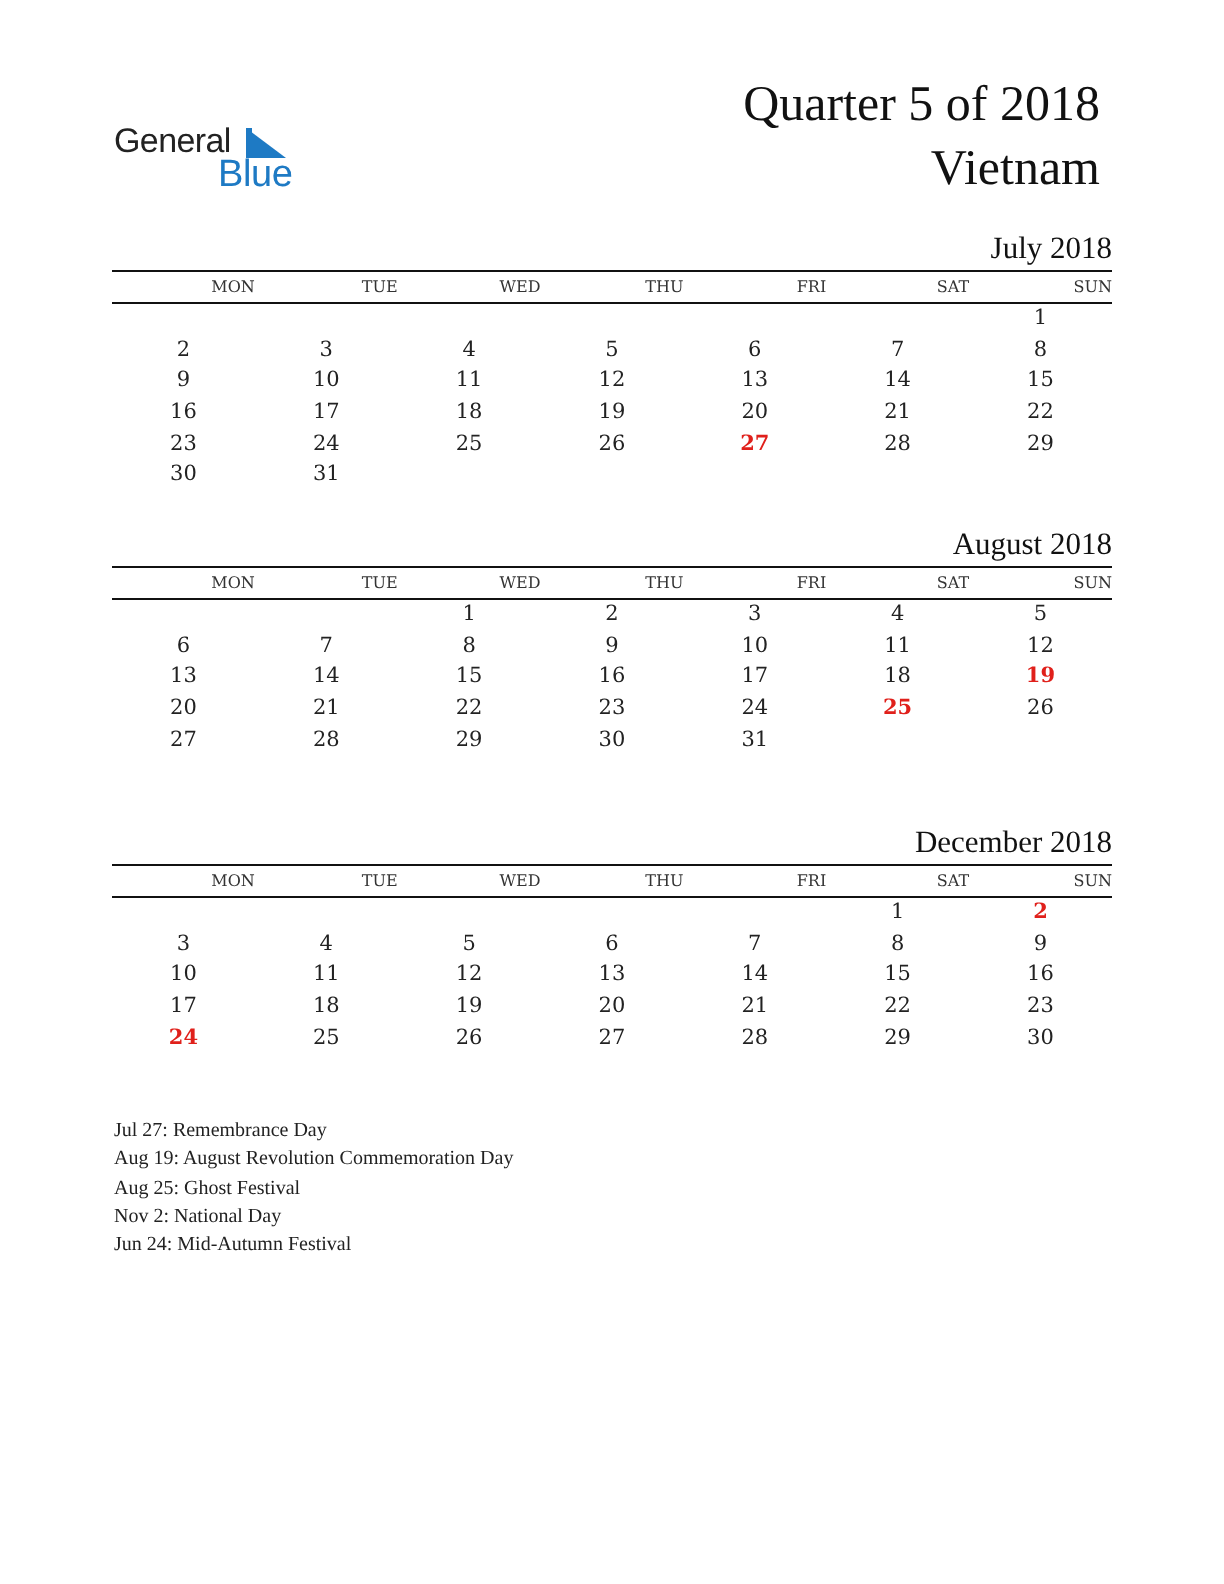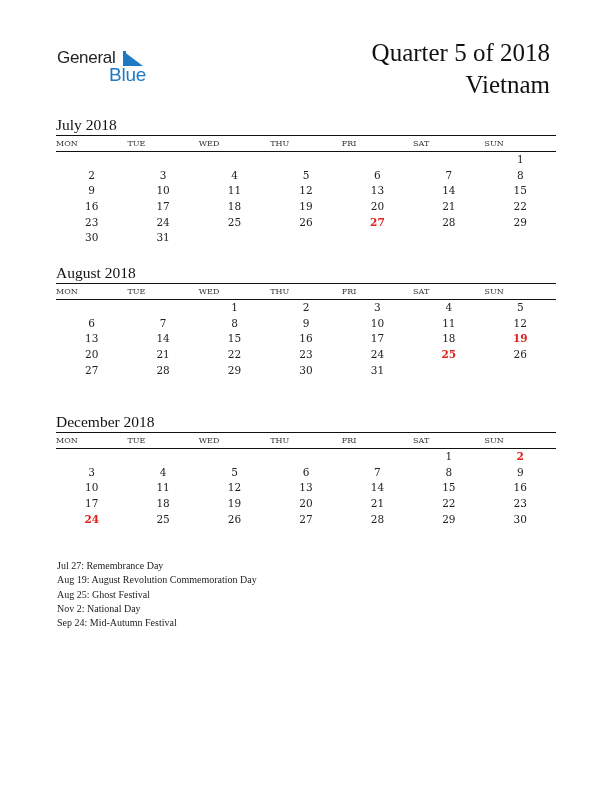--- a/index.html
+++ b/index.html
@@ -1,36 +1,36 @@
 <!DOCTYPE html>
 <html><head>
 <meta charset="utf-8">
 <style>
   html, body { margin: 0; padding: 0; background: #ffffff; }
   body { width: 612px; height: 792px; position: relative; overflow: hidden;
          font-family: "DejaVu Serif", "Liberation Serif", serif; color: #222; }
 
-  .logo { position: absolute; left: 57px; top: 48px; width: 100px; height: 40px; }
+  .logo { position: absolute; left: 57px; top: 61px; width: 100px; height: 40px; }
   .logo-general { position: absolute; left: 0; top: 0; font-family: "Liberation Sans", sans-serif;
                   font-size: 17px; color: #222; letter-spacing: -0.3px; }
   .logo-blue { position: absolute; left: 52px; top: 16px; font-family: "Liberation Sans", sans-serif;
                font-size: 19px; color: #1e7ac4; letter-spacing: -0.2px; }
   .logo-tri { position: absolute; left: 66px; top: 3px; width: 0; height: 0;
               border-left: 20px solid #1e7ac4; border-top: 15px solid transparent; }
   .logo-tri-bar { position: absolute; left: 66px; top: 3px; width: 3px; height: 15px; background: #1e7ac4; }
 
   .title { position: absolute; right: 62px; top: 37px; text-align: right;
            font-family: "Liberation Serif", serif; font-size: 25px; line-height: 32px; color: #111; }
 
   .month { position: absolute; left: 56px; width: 500px; }
-  .month-title { text-align: left; font-family: "Liberation Serif", serif; font-size: 15.5px; color: #111;
+  .month-title { text-align: right; font-family: "Liberation Serif", serif; font-size: 15.5px; color: #111;
                  height: 20px; line-height: 20px; }
   .month-grid { border-top: 1.3px solid #111; }
   .dow-row { display: flex; height: 15px; border-bottom: 1.3px solid #111; }
-  .dow { flex: 1; text-align: left; font-size: 8px; line-height: 15px; color: #333; }
+  .dow { flex: 1; text-align: right; font-size: 8px; line-height: 15px; color: #333; }
   .week { display: flex; height: 15.7px; }
   .day { flex: 1; text-align: center; font-size: 10.5px; line-height: 15.7px; color: #222; }
   .day.holiday { color: #e0201b; font-weight: bold; }
 
   .notes { position: absolute; left: 57px; top: 559px; font-family: "Liberation Serif", serif;
            font-size: 10px; line-height: 14.3px; color: #222; }
 </style>
 </head>
 <body>
 
@@ -231,14 +231,14 @@
         <div class="day">30</div>
       </div>
     </div>
   </div>
 
 <div class="notes" id="notes">
     <div>Jul 27: Remembrance Day</div>
     <div>Aug 19: August Revolution Commemoration Day</div>
     <div>Aug 25: Ghost Festival</div>
     <div>Nov 2: National Day</div>
-    <div>Sep 24: Mid-Autumn Festival</div>
+    <div>Jun 24: Mid-Autumn Festival</div>
   </div>
 
 </body></html>

